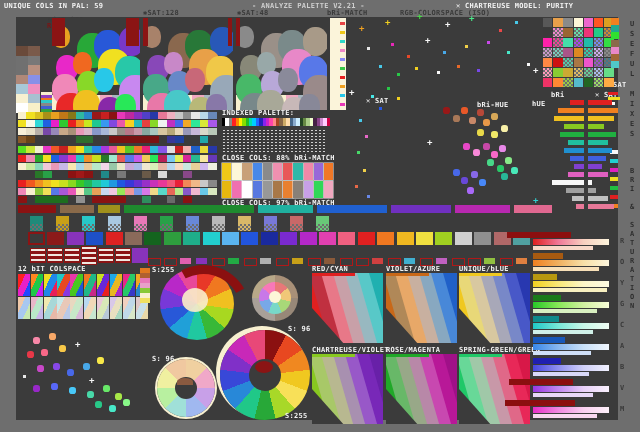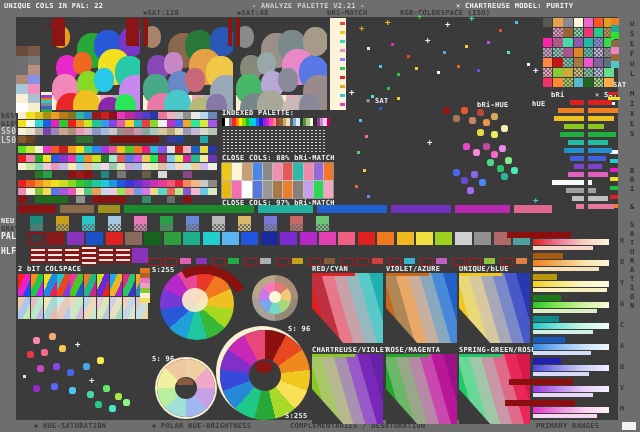--- a/index.html
+++ b/index.html
@@ -16,75 +16,58 @@
   .panel-label{color:#f2f2f2;}
 </style>
 </head>
 <body>
 
 <div id="root">
 
   <div class="abs canvas" style="left:16px;top:17px;width:602px;height:403px;"></div>
 
   <div class="abs" style="left:0;top:0;width:640px;height:17px;background:#6e6e6e;">
-    <span class="t wht" style="left:4px;top:2px;">UNIQUE COLS IN PAL: 22</span>
+    <span class="t wht" style="left:4px;top:2px;">UNIQUE COLS IN PAL: 59</span>
     <span class="t lgry" style="left:252px;top:2px;">- ANALYZE PALETTE V2.21 -</span>
     <span class="t wht" style="left:456px;top:2px;">✕ CHARTREUSE MODEL: PURITY</span>
     <span class="t dred" style="left:17px;top:22px;padding-left:30px;">R0 50 85</span>
     <span class="t dim" style="left:48px;top:16px;">✱SAT:255</span>
     <span class="t dim" style="left:143px;top:9px;">✱SAT:128</span>
     <span class="t dim" style="left:237px;top:9px;">✱SAT:48</span>
     <span class="t dim" style="left:327px;top:9px;">bRi-MATCH</span>
     <span class="t dim" style="left:400px;top:9px;">RGB-COLORSPACE (ISO)</span>
   </div>
 
-  <div class="abs" style="left:0;top:17px;width:16px;height:403px;background:#6e6e6e;">
-    <span class="t dim" style="left:1px;top:95px;">b65%</span>
-    <span class="t dim" style="left:1px;top:103px;">b10%</span>
-    <span class="t t8 lgry" style="left:1px;top:111px;">S50</span>
-    <span class="t t8 lgry" style="left:1px;top:120px;">L50</span>
-    <span class="t wht" style="left:1px;top:200px;">NEU</span>
-    <span class="t dim" style="left:1px;top:208px;">GRAY</span>
-    <span class="t t8 wht" style="left:1px;top:216px;">PAL</span>
-    <span class="t t8 wht" style="left:1px;top:231px;">HLF</span>
-  </div>
 
   <div class="abs" style="left:618px;top:17px;width:22px;height:403px;background:#6e6e6e;">
     <span class="vtx" style="left:9px;top:3px;">USEFUL MIXES</span>
     <span class="vtx" style="left:9px;top:150px;letter-spacing:1px;">BRI &amp; SATURATION</span>
   </div>
 
   <span class="t wht" style="left:366px;top:97px;">✕ SAT</span>
   <span class="t wht" style="left:477px;top:101px;">bRi-HUE</span>
   <span class="t wht" style="left:551px;top:91px;">bRi</span>
   <span class="t wht" style="left:595px;top:91px;">✕ SAT</span>
   <span class="t wht" style="left:532px;top:100px;">hUE</span>
   <span class="t wht" style="left:613px;top:81px;">SAT</span>
   <span class="t wht" style="left:222px;top:109px;">INDEXED PALETTE:</span>
   <span class="t wht" style="left:222px;top:154px;">CLOSE COLS: 88% bRi-MATCH</span>
   <span class="t wht" style="left:222px;top:199px;">CLOSE COLS: 97% bRi-MATCH</span>
-  <span class="t wht" style="left:18px;top:265px;">2 bIT COLSPACE</span>
+  <span class="t wht" style="left:18px;top:265px;">12 bIT COLSPACE</span>
   <span class="t wht" style="left:152px;top:266px;z-index:5;">S:255</span>
   <span class="t wht" style="left:288px;top:325px;z-index:5;">S: 96</span>
   <span class="t wht" style="left:152px;top:355px;z-index:5;">S: 96</span>
   <span class="t wht" style="left:285px;top:412px;z-index:5;">S:255</span>
   <span class="t panel-label" style="left:312px;top:265px;">RED/CYAN</span>
   <span class="t panel-label" style="left:386px;top:265px;">VIOLET/AZURE</span>
   <span class="t panel-label" style="left:459px;top:265px;">UNIQUE/bLUE</span>
   <span class="t panel-label" style="left:312px;top:346px;">CHARTREUSE/VIOLET</span>
   <span class="t panel-label" style="left:386px;top:346px;">ROSE/MAGENTA</span>
-  <span class="t panel-label" style="left:459px;top:346px;">SPRING-GREEN/ROSE</span>
+  <span class="t panel-label" style="left:459px;top:346px;">SPRING-GREEN/GREEN</span>
 
-  <div class="abs" style="left:0;top:420px;width:640px;height:12px;background:#6e6e6e;">
-    <span class="t dim" style="left:34px;top:2px;">✱ HUE-SATURATION</span>
-    <span class="t dim" style="left:152px;top:2px;">✱ POLAR HUE-BRIGHTNESS</span>
-    <span class="t dim" style="left:290px;top:2px;">COMPLEMENTARIES / DESATURATION</span>
-    <span class="t dim" style="left:536px;top:2px;">PRIMARY RANGES</span>
-    <div class="abs" style="left:622px;top:2px;width:14px;height:8px;background:#f2f2f2;"></div>
-  </div>
 
   <div class="abs" id="gen" style="left:0;top:0;width:640px;height:432px;">
       <div class="abs" style="left: 16px; top: 46px; width: 12px; height: 66px;">
         <div style="position: absolute; left: 0px; top: 0px; width: 100%; height: 10px; background: rgb(106, 74, 58);"></div>
         <div style="position: absolute; left: 0px; top: 9.5px; width: 100%; height: 10px; background: rgb(112, 112, 112);"></div>
         <div style="position: absolute; left: 0px; top: 19px; width: 100%; height: 10px; background: rgb(112, 112, 112);"></div>
         <div style="position: absolute; left: 0px; top: 28.5px; width: 100%; height: 10px; background: rgb(176, 136, 120);"></div>
         <div style="position: absolute; left: 0px; top: 38px; width: 100%; height: 10px; background: rgb(168, 200, 216);"></div>
         <div style="position: absolute; left: 0px; top: 47.5px; width: 100%; height: 10px; background: rgb(248, 240, 208);"></div>
         <div style="position: absolute; left: 0px; top: 57px; width: 100%; height: 10px; background: rgb(255, 255, 255);"></div>

